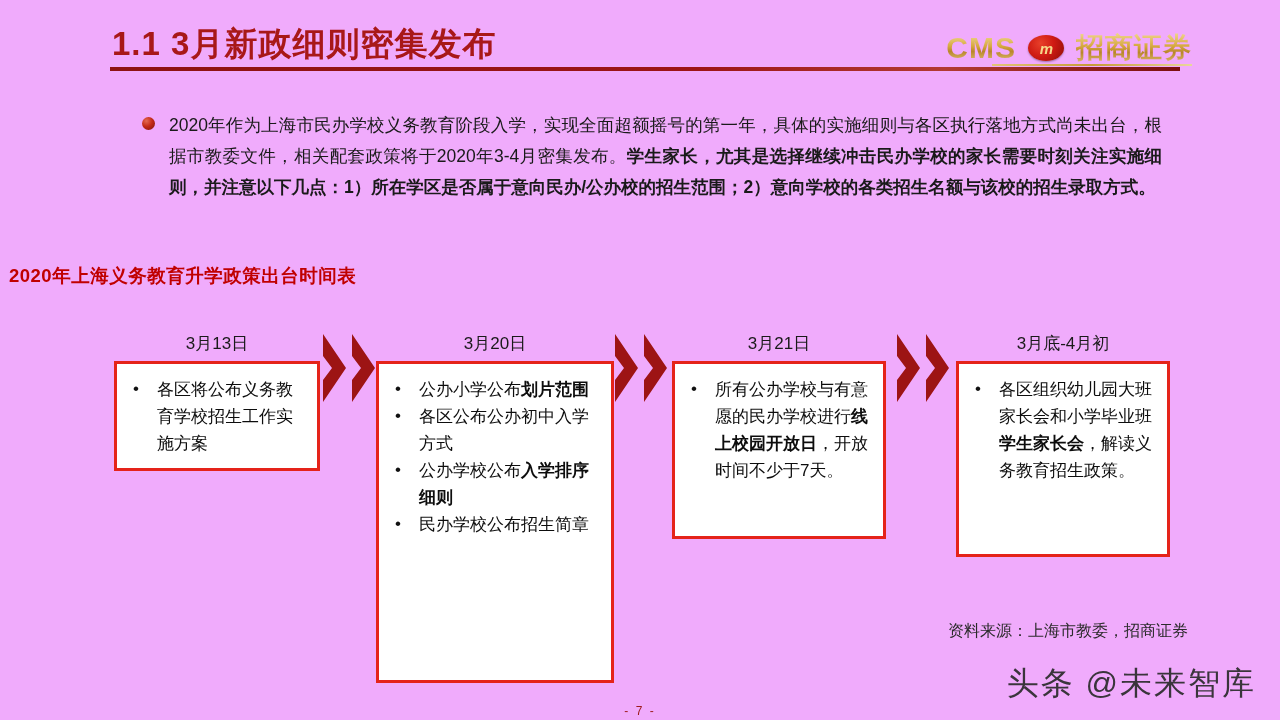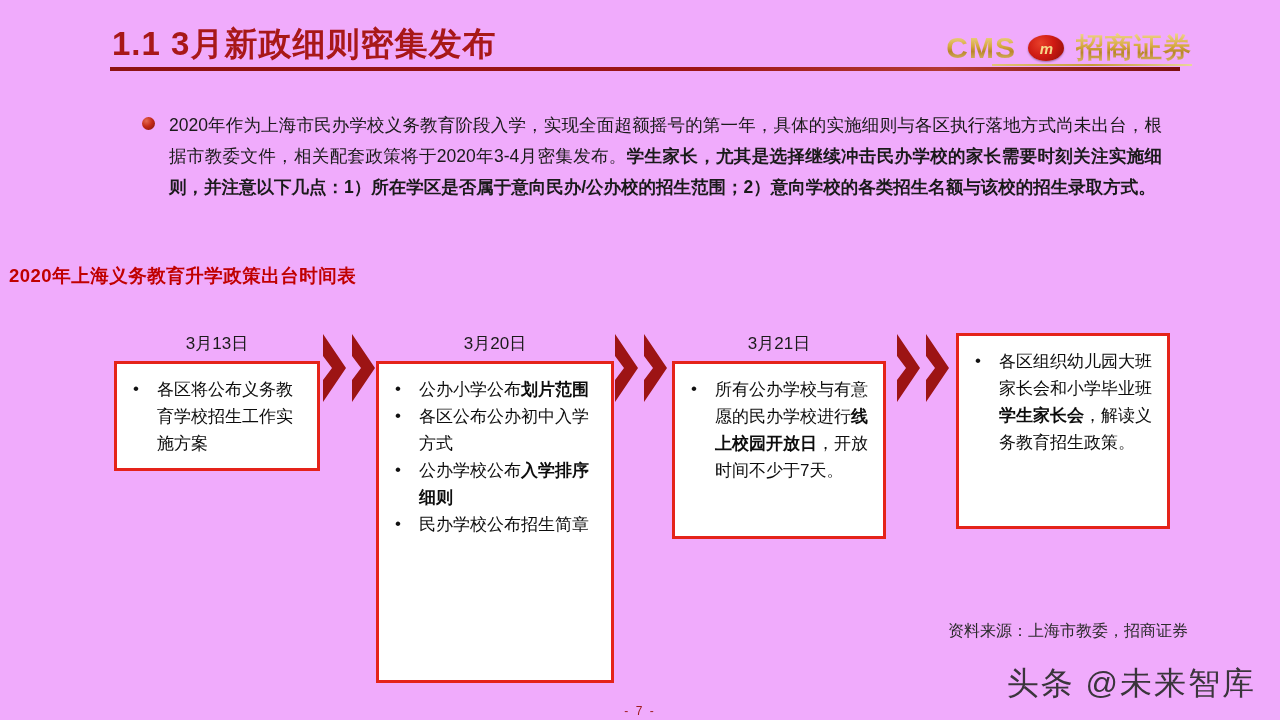--- a/index.html
+++ b/index.html
@@ -188,20 +188,21 @@
     <div class="chev" style="left:896px;top:36px;">
       <svg width="26" height="72" viewBox="0 0 26 72" aria-hidden="true">
           <path d="M1 2 L24 36 L1 70 L1 48 L10 36 L1 24 Z" fill="#9d1414"></path>
         </svg>
       <svg width="26" height="72" viewBox="0 0 26 72" aria-hidden="true">
           <path d="M1 2 L24 36 L1 70 L1 48 L10 36 L1 24 Z" fill="#9d1414"></path>
         </svg>
     </div>
 
     <div class="col" id="col3" style="left:956px;width:214px;">
+      <div class="col-date">3月底-4月初</div>
       <div class="box" id="box3" style="height: 196px; border-color: rgb(229, 35, 26);">
         <ul class="items" id="items3">
             <li><span>各区组织幼儿园大班家长会和小学毕业班</span><b>学生家长会</b><span>，解读义务教育招生政策。</span></li>
           </ul>
       </div>
     </div>
 
   </div>
 
   <div class="source">资料来源：上海市教委，招商证券</div>

